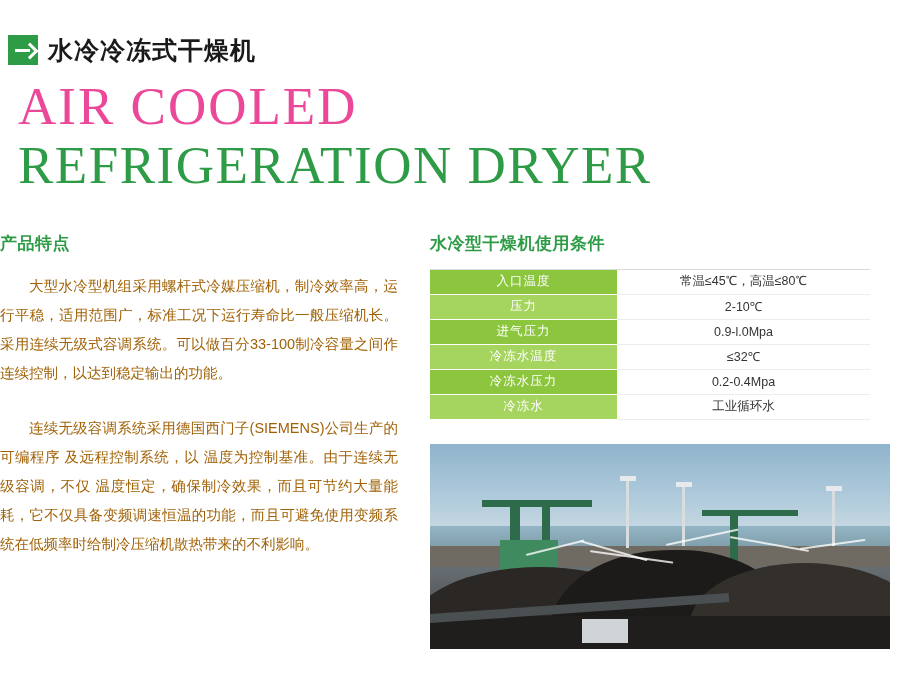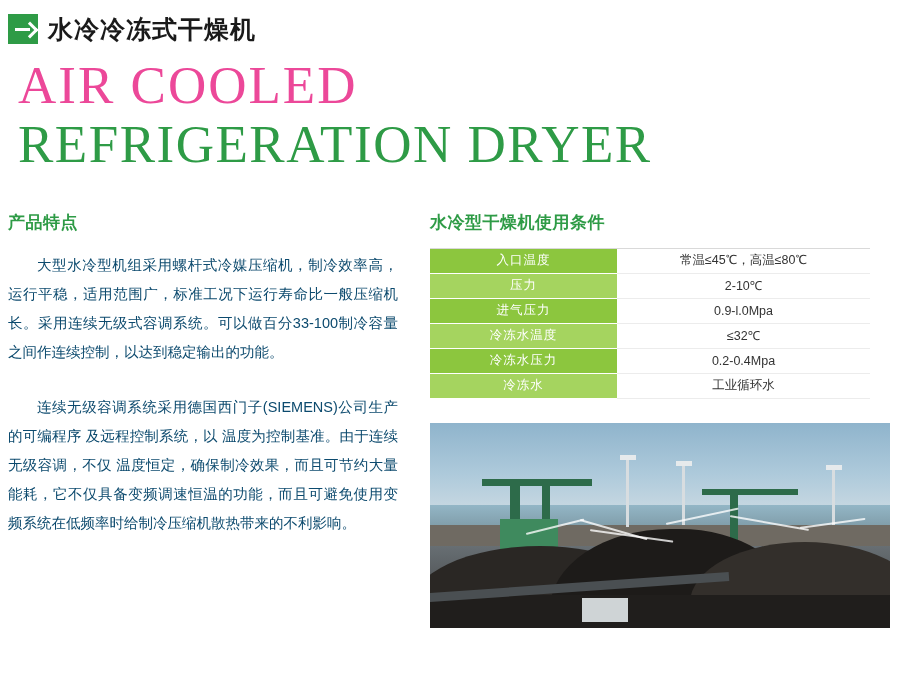--- a/index.html
+++ b/index.html
@@ -17,21 +17,22 @@
   .page {
     position: relative;
     width: 900px;
     height: 684px;
     box-sizing: border-box;
     padding: 0;
   }
 
   
   .header {
-    padding: 14px 0 0 8px;
+    padding: 0 0 0 8px;
+    margin-top: 35px;
   }
   .kicker-row {
     display: flex;
     align-items: center;
     gap: 10px;
   }
   .arrow-badge {
     width: 30px;
     height: 30px;
     background: #2e9b46;
@@ -85,39 +86,38 @@
   }
 
   
   .content {
     position: relative;
     margin-top: 36px;
     display: flex;
   }
   .col-left {
     width: 420px;
-    padding-left: 8px;
     box-sizing: border-box;
   }
   .col-right {
     width: 470px;
     padding-left: 10px;
     box-sizing: border-box;
   }
   .section-heading {
     font-size: 17px;
     font-weight: bold;
     color: #2e9b46;
     margin: 0 0 14px 0;
     letter-spacing: 0.5px;
   }
   .para {
     font-size: 14.5px;
     line-height: 2.0;
-    color: #0c4a6e;
+    color: #a16207;
     text-align: justify;
     margin: 17px 0 26px 0;
     padding-right: 22px;
   }
   .para.indent {
     text-indent: 2em;
   }
 
   
   .spec-table {

